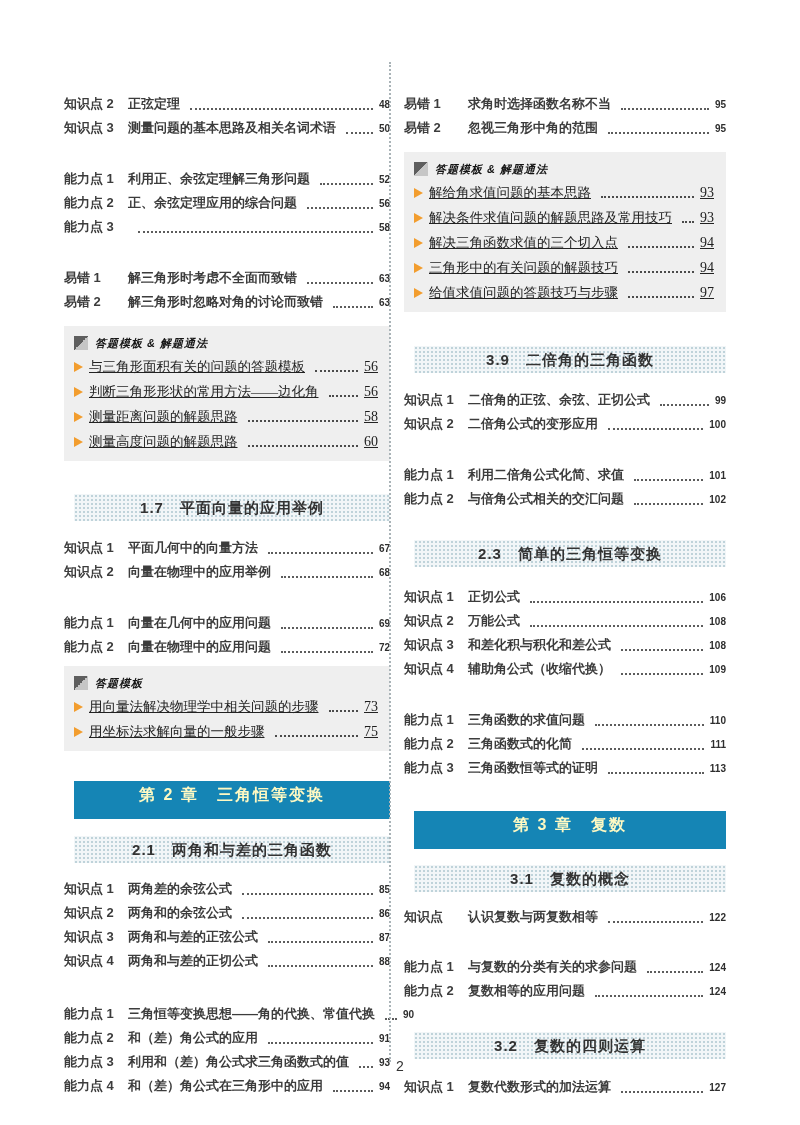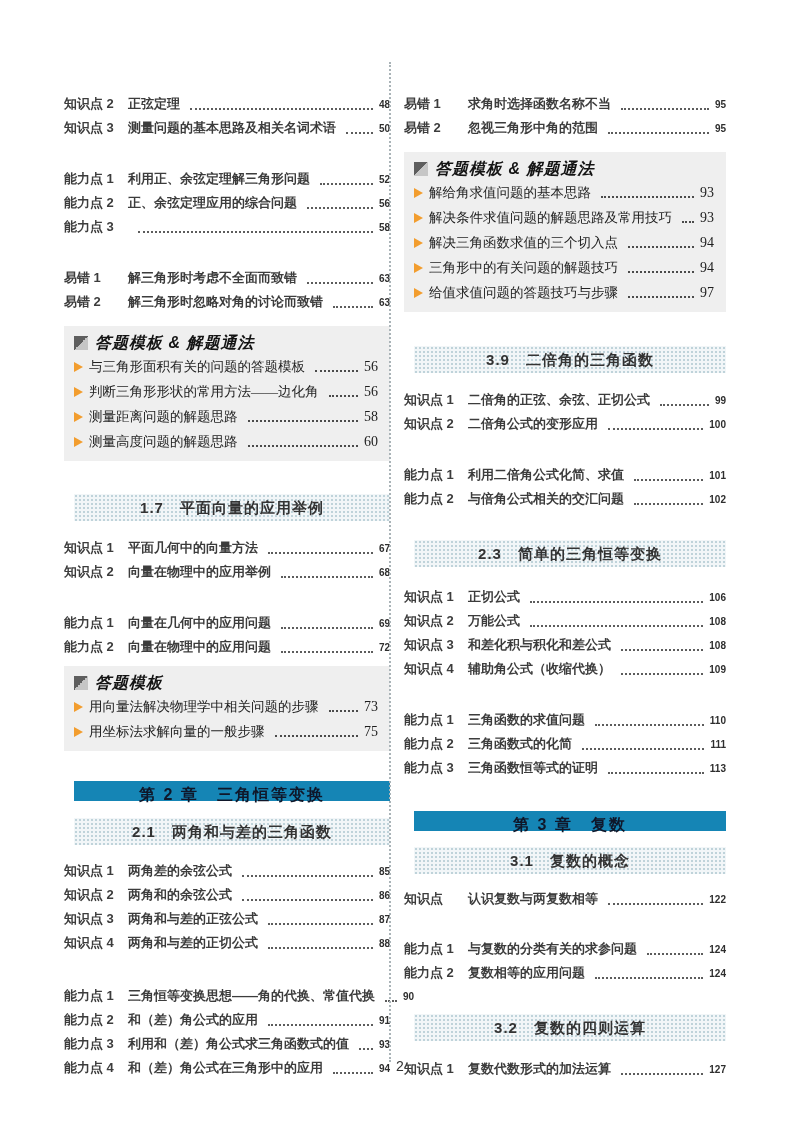--- a/index.html
+++ b/index.html
@@ -26,30 +26,30 @@
   .ttl{white-space:nowrap;font-weight:600;color:#3c3c3c;}
   .lead{flex:1;min-width:12px;margin:0 6px 0 10px;align-self:center;height:9px;border-bottom:2px dotted #5c5c5c;}
   .pg{font-size:10px;font-weight:600;color:#2e2e2e;text-align:right;white-space:nowrap;}
 
   .spacer{width:100%;}
 
   .box{background:#efefef;padding:6px 12px 7px 10px;margin-right:0;}
   .box-head{display:flex;align-items:center;height:22px;}
   .box-icon{width:14px;height:14px;margin-right:7px;
     background:linear-gradient(135deg,#5e5e5e 50%,#c6c6c6 50%);}
-  .box-title{font-weight:bold;font-style:italic;font-size:16px;color:#141414;letter-spacing:1px;white-space:nowrap;}
+  .box-title{font-weight:bold;font-style:italic;font-size:11px;color:#141414;letter-spacing:1px;white-space:nowrap;}
   .box-row{display:flex;align-items:center;height:25px;
-    font-family:"Liberation Serif","DejaVu Serif",serif;font-size:13.5px;color:#222;}
+    font-family:"Liberation Serif","DejaVu Serif",serif;font-size:13.5px;color:#222;text-decoration:underline;}
   .tri{width:0;height:0;border-left:9px solid #f29d2e;border-top:5px solid transparent;
     border-bottom:5px solid transparent;margin-right:6px;flex:0 0 auto;}
   .box-ttl{white-space:nowrap;}
   .lead-serif{border-bottom:2px dotted #4a4a4a;height:8px;}
   .pg-serif{font-size:14px;color:#1d1d1d;text-align:right;white-space:nowrap;}
 
-  .chapter{height:20px;line-height:28px;margin-left:10px;background:#1585b5;color:#0f172a;
+  .chapter{height:38px;line-height:28px;margin-left:10px;background:#1585b5;color:#fef9c3;
     text-align:center;font-size:16px;font-weight:bold;letter-spacing:2px;}
   .section{height:27px;line-height:27px;margin-left:10px;text-align:center;
     font-size:15px;font-weight:bold;color:#333;letter-spacing:1px;
     background-color:#f2f6f8;
     background-image:radial-gradient(#bfd3da 1px, rgba(0,0,0,0) 1.2px);
     background-size:4px 4px;}
 
   .footer{position:absolute;left:0;right:0;top:1058px;text-align:center;
     font-size:14px;color:#333;}
 </style>

